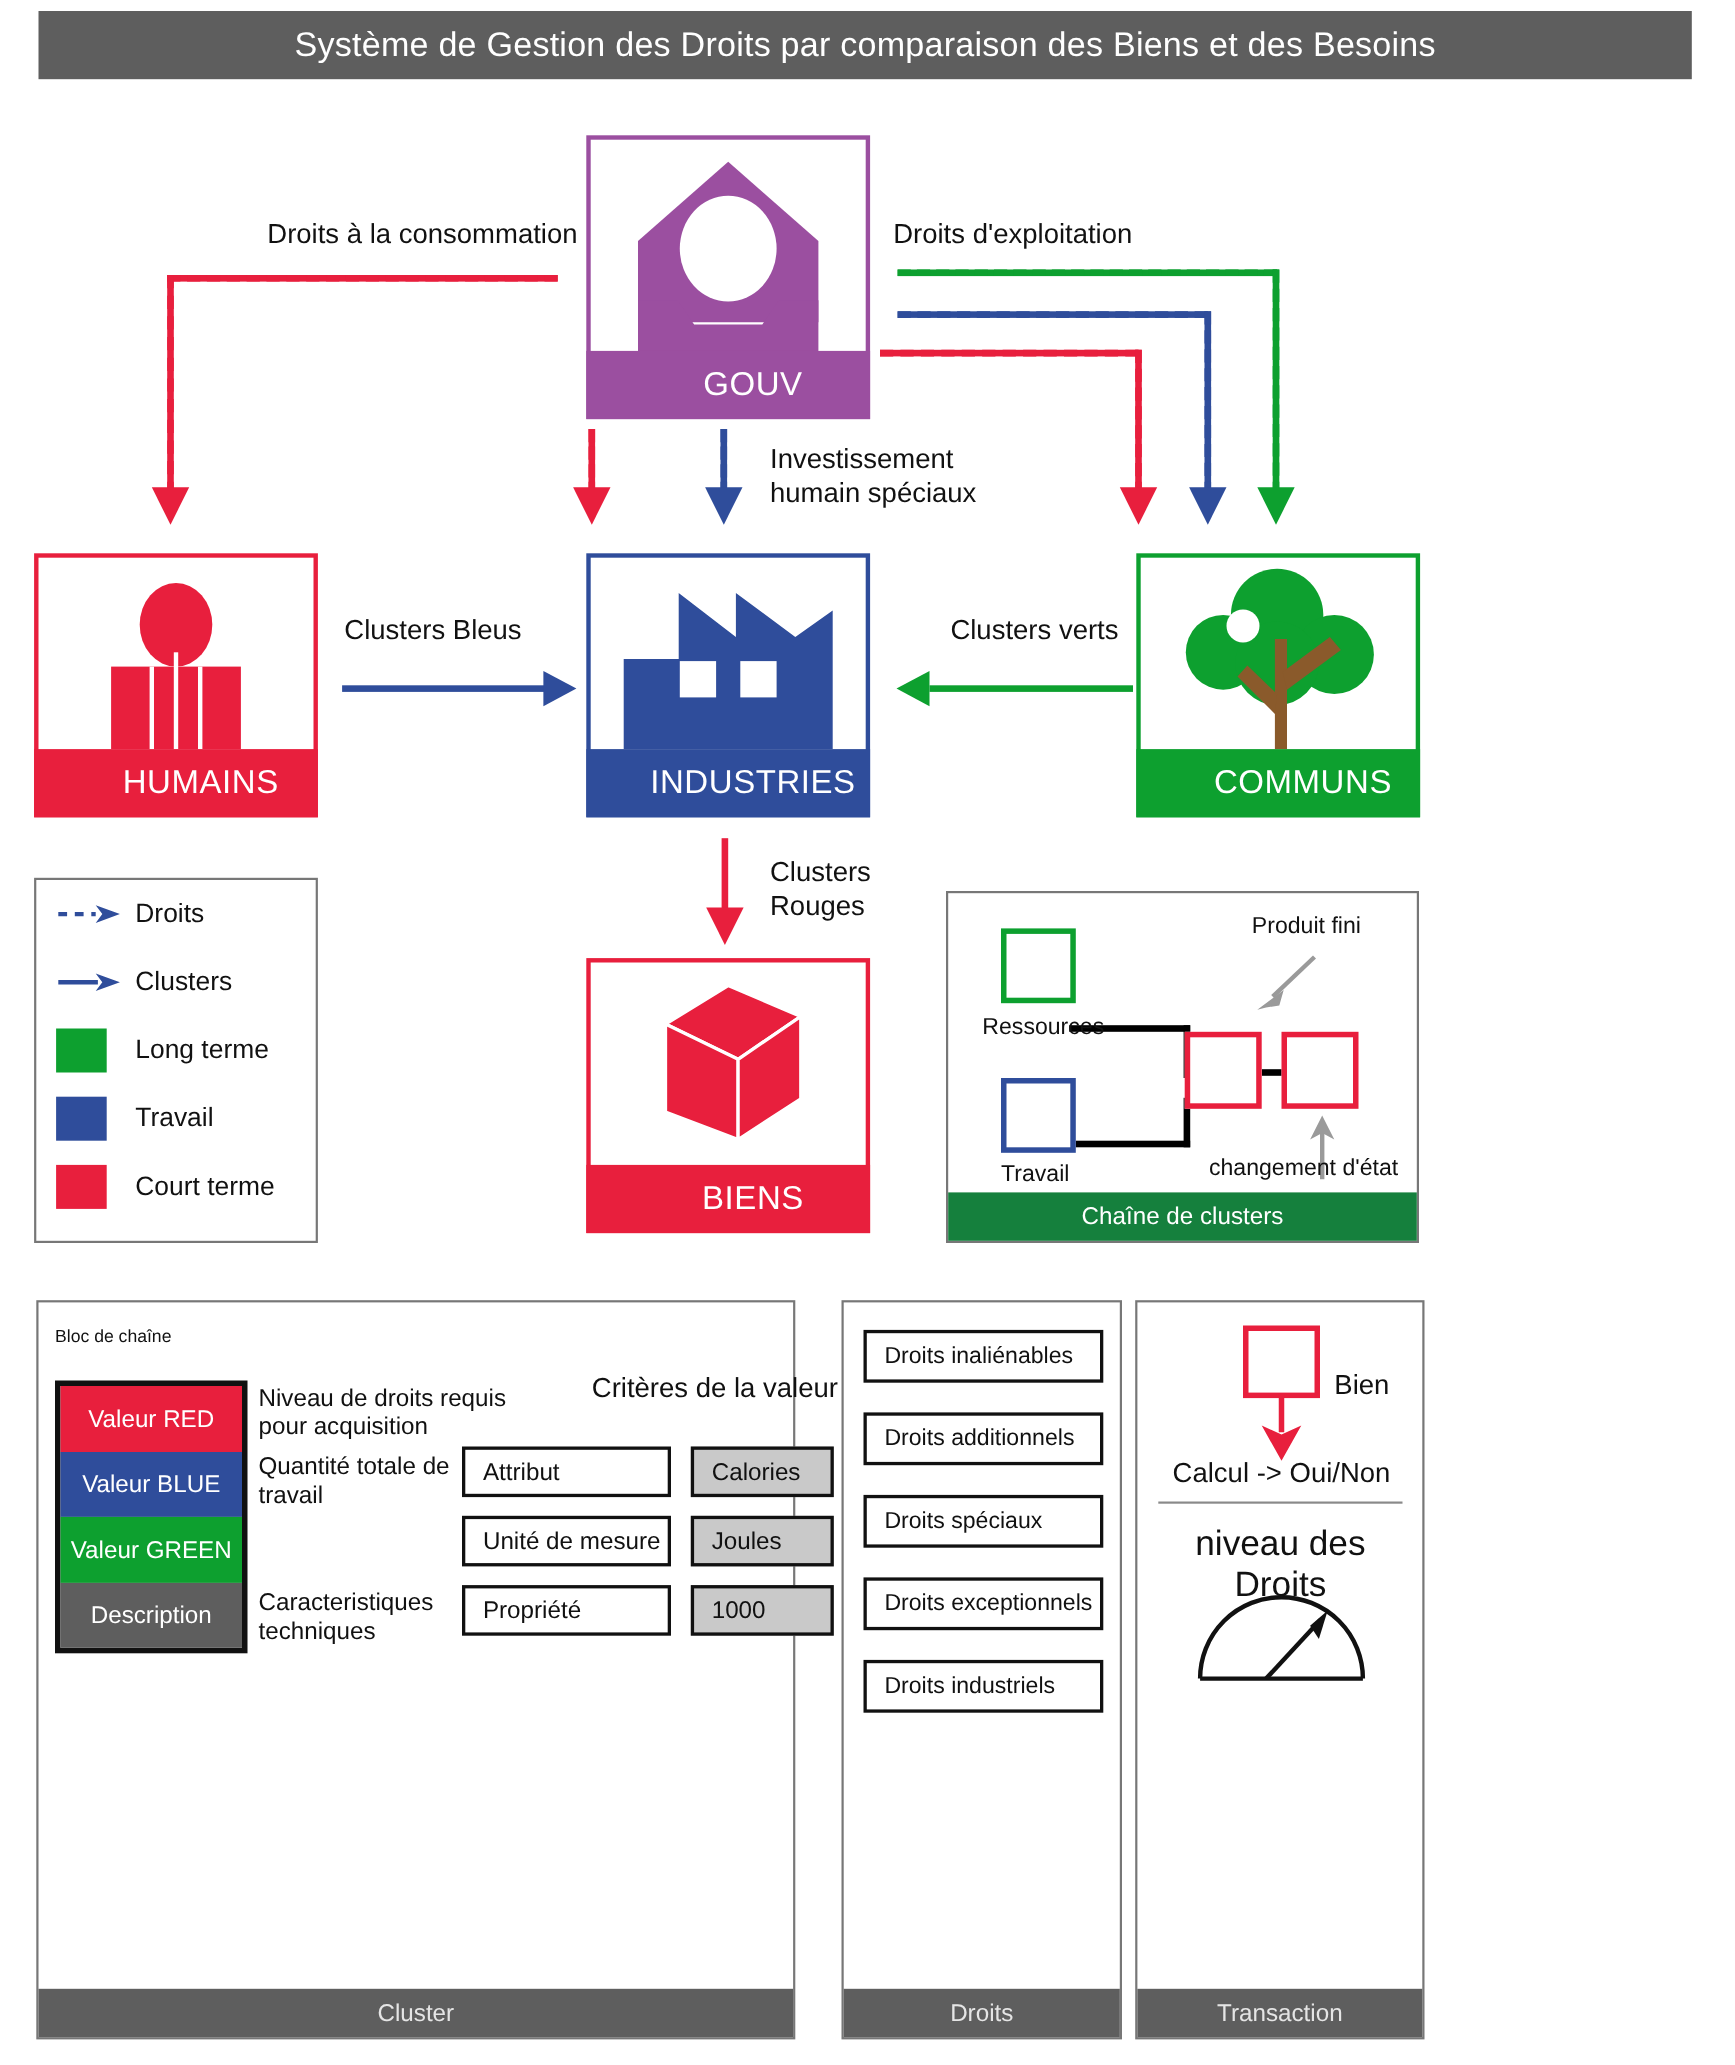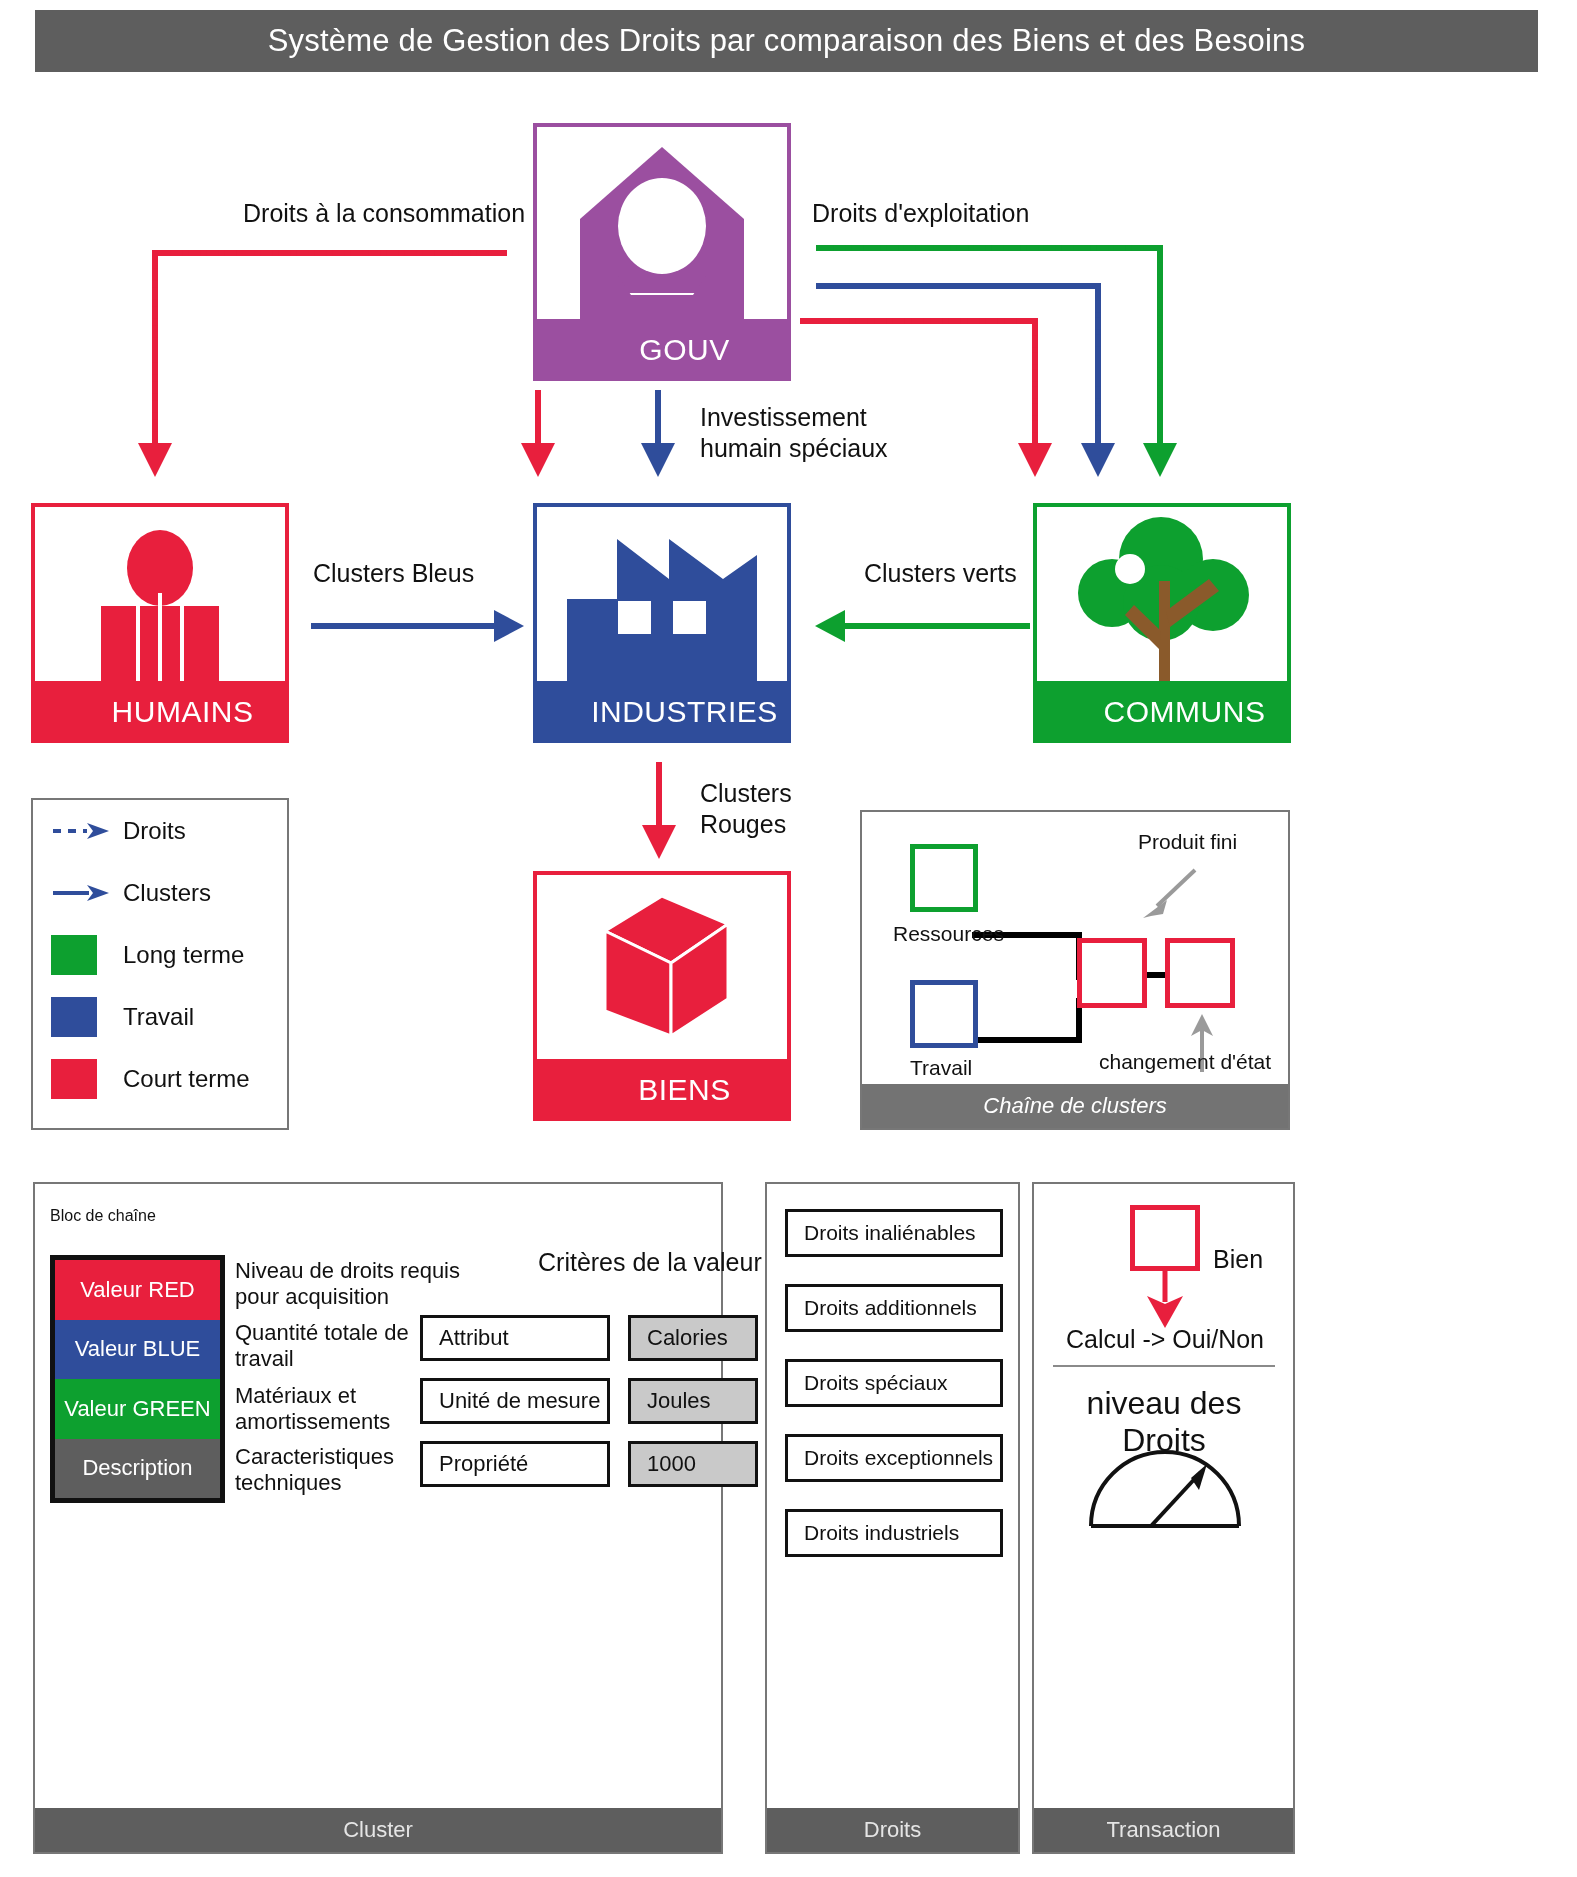--- a/index.html
+++ b/index.html
@@ -71,22 +71,22 @@
   
   #legend { left:31px; top:798px; width:258px; height:332px; border:2px solid #777; background:#fff; }
   #legend .row { display:flex; align-items:center; height:62px; padding-left:18px; }
   #legend .swatch { width:46px; height:40px; margin-right:26px; }
   #legend .txt { font-size:24px; color:#111; }
   #legend .mini-arrow { width:60px; margin-right:12px; position:relative; height:22px; }
 
   
   #chain-panel { left:860px; top:810px; width:430px; height:320px; border:2px solid #777; background:#fff; }
   #chain-panel .footer {
-    position:absolute; left:0; right:0; bottom:0; height:44px; background:#737373;
-    display:flex; align-items:center; justify-content:center; color:#fff; font-size:22px;font-style:italic;
+    position:absolute; left:0; right:0; bottom:0; height:44px; background:#15803d;
+    display:flex; align-items:center; justify-content:center; color:#fff; font-size:22px;
   }
   .cbox { position:absolute; border:5px solid; background:#fff; }
   .clink { position:absolute; background:#000; }
   .clabel { position:absolute; font-size:21px; color:#111; }
 
   
   #panel-cluster { left:33px; top:1182px; width:690px; height:672px; border:2px solid #777; background:#fff; }
   #panel-droits  { left:765px; top:1182px; width:255px; height:672px; border:2px solid #777; background:#fff; }
   #panel-trans   { left:1032px; top:1182px; width:263px; height:672px; border:2px solid #777; background:#fff; }
   .panel-footer {
@@ -311,22 +311,20 @@
     <div class="seg" style="background:#e81f3d;">Valeur RED</div>
     <div class="seg" style="background:#2f4d9b;">Valeur BLUE</div>
     <div class="seg" style="background:#0da02f;">Valeur GREEN</div>
     <div class="seg" style="background:#5e5e5e;">Description</div>
   </div>
 
   <div class="abs desc-col" style="top:1258px;">Niveau de droits requis
 pour acquisition</div>
   <div class="abs desc-col" style="top:1320px;">Quantité totale
 de travail</div>
-  <div class="abs desc-col" style="top:1383px;">Matériaux et
-amortissements</div>
   <div class="abs desc-col" style="top:1444px;">Caracteristiques
 techniques</div>
 
   <div class="abs" id="criteres-title">Critères de la valeur</div>
 
   <div class="abs crit-row" style="top:1315px;">
     <div class="crit-name">Attribut</div>
     <div class="crit-val">Calories</div>
   </div>
   <div class="abs crit-row" style="top:1378px;">

